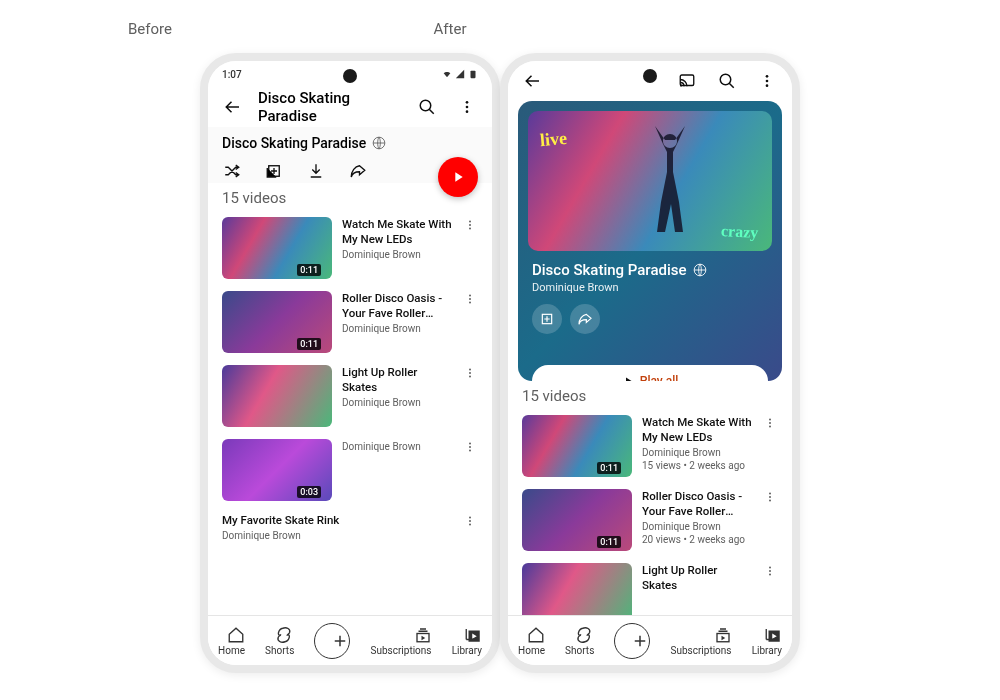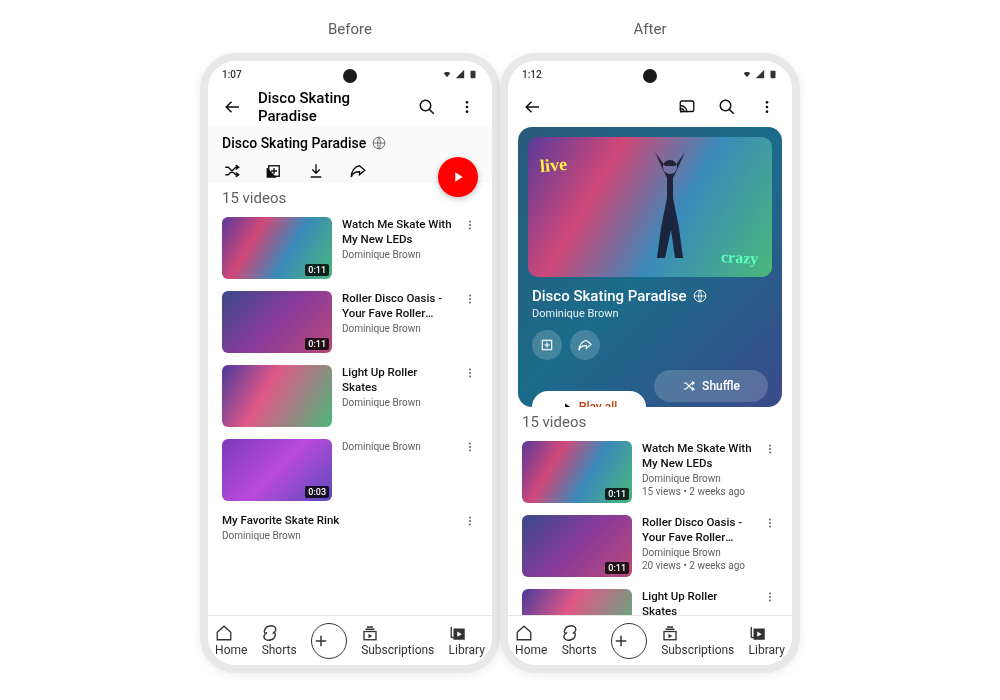--- a/index.html
+++ b/index.html
@@ -1,17 +1,17 @@
 <!DOCTYPE html>
 <html><head>
 <meta charset="utf-8">
 <style>
   * { box-sizing: border-box; margin: 0; padding: 0; }
   body { font-family: Roboto, Arial, sans-serif; background: #fff; width: 1000px; height: 700px; position: relative; }
-  .labels { display: flex; justify-content: center; padding-top: 20px; color: #606060; font-size: 15px; }
+  .labels { display: flex; justify-content: flex-start; padding-top: 20px; color: #606060; font-size: 15px; }
   .labels div { width: 300px; text-align: center; }
   .phones { display: flex; justify-content: center; padding: 15px 40px 0; }
   .phone { width: 300px; height: 620px; background: #fafafa; border: 8px solid #e8e8e8; border-radius: 36px; position: relative; overflow: hidden; box-shadow: 0 2px 10px rgba(0,0,0,0.08); }
   .phone::before { content:""; position:absolute; top:8px; left:50%; transform:translateX(-50%); width:14px; height:14px; background:#1a1a1a; border-radius:50%; z-index:100; }
   .screen { position:absolute; inset:0; background:#fff; display:flex; flex-direction:column; }
   .statusbar { height:26px; display:flex; align-items:center; justify-content:space-between; padding:0 14px; font-size:10px; color:#333; font-weight:500; }
   .statusbar .right { display:flex; gap:3px; align-items:center; }
   .si { width:10px; height:10px; display:inline-block; }
   .appbar { height:40px; display:flex; align-items:center; padding:0 10px; gap:10px; }
   .appbar .title { font-size:15px; font-weight:500; flex:1; }
@@ -20,27 +20,27 @@
   .info { padding:8px 14px 4px; background:#fafafa; }
   .info .pt { font-size:14px; font-weight:500; display:flex; align-items:center; gap:6px; }
   .info .sub { font-size:11px; color:#606060; margin-top:2px; }
   .actions { display:flex; align-items:center; padding:6px 14px 2px; gap:22px; position:relative; background:#fafafa; }
   .actions .aicon { width:20px; height:20px; display:flex; align-items:center; justify-content:center; }
   .fab { position:absolute; right:14px; top:2px; width:40px; height:40px; background:#ff0000; border-radius:50%; display:flex; align-items:center; justify-content:center; box-shadow:0 2px 6px rgba(0,0,0,0.25); }
   .count { font-size:15px; color:#606060; padding:6px 14px 4px; }
   .list { flex:1; overflow:hidden; }
   .row { display:flex; padding:6px 14px; gap:10px; }
   .thumb { width:110px; height:62px; border-radius:6px; position:relative; overflow:hidden; flex-shrink:0; }
-  .dur { position:absolute; bottom:3px; right:3px; background:rgba(0,0,0,0.8); color:#fff; font-size:9px; padding:1px 3px; border-radius:2px; font-weight:500; }
+  .dur { position:absolute; bottom:3px; right:11px; background:rgba(0,0,0,0.8); color:#fff; font-size:9px; padding:1px 3px; border-radius:2px; font-weight:500; }
   .meta { flex:1; min-width:0; }
   .vt { font-size:11.5px; font-weight:500; line-height:1.3; color:#0f0f0f; display:-webkit-box; -webkit-line-clamp:2; -webkit-box-orient:vertical; overflow:hidden; }
   .vs { font-size:10px; color:#606060; margin-top:2px; }
   .more { width:16px; flex-shrink:0; display:flex; justify-content:center; padding-top:2px; }
   .bottomnav { height:50px; border-top:1px solid #e5e5e5; display:flex; align-items:center; justify-content:space-around; background:#fff; }
-  .bn { display:flex; flex-direction:column; align-items:flex-start; gap:1px; font-size:12px; color:#333; }
+  .bn { display:flex; flex-direction:column; align-items:flex-end; gap:1px; font-size:10px; color:#333; }
   .bn.create { width:36px; height:36px; border:1px solid #333; border-radius:50%; justify-content:center; }
   .bn.active svg { fill:#000; }
   
   .hero { position:relative; height:280px; background:linear-gradient(135deg,#2a5a7a,#1b6b8a,#3a4a8a); margin:0 10px 0; border-radius:14px; overflow:hidden; color:#fff; }
   .hero-thumb { height:140px; margin:10px; border-radius:10px; background:linear-gradient(120deg,#5a3a9a,#d04878 30%,#3a8aba 60%,#4ab87a); position:relative; overflow:hidden; }
   .hero .pt2 { font-size:15px; font-weight:500; padding:0 14px; display:flex; align-items:center; gap:6px; }
   .hero .sub2 { font-size:11px; padding:2px 14px 0; opacity:0.9; }
   .hero-actions { display:flex; gap:8px; padding:10px 14px; }
   .chip { width:30px; height:30px; background:rgba(255,255,255,0.18); border-radius:50%; display:flex; align-items:center; justify-content:center; }
   .hero-btns { display:flex; gap:8px; padding:0 14px 12px; }
@@ -249,34 +249,20 @@
               <path stroke="#333" stroke-width="1.8" d="M3 4v14m0 0h14"></path>
             </svg>
             <span>Library</span>
           </div>
   </div>
 </div>
 </div>
 
 <div class="phone">
 <div class="screen">
-  <div class="statusbar">
-    <span>1:12</span>
-    <span class="right">
-      <svg class="si" viewBox="0 0 24 24">
-              <path fill="#333" d="M12 20l8-10c-4-4-12-4-16 0l8 10z"></path>
-            </svg>
-      <svg class="si" viewBox="0 0 24 24">
-              <path fill="#333" d="M2 22h20V2L2 22z"></path>
-            </svg>
-      <svg class="si" viewBox="0 0 24 24">
-              <rect fill="#333" x="6" y="4" width="12" height="18" rx="2"></rect>
-            </svg>
-    </span>
-  </div>
   <div class="appbar">
     <div class="iconbtn">
             <svg width="18" height="18" viewBox="0 0 24 24">
               <path fill="none" stroke="#0f0f0f" stroke-width="2" d="M20 12H4m6-7l-7 7 7 7"></path>
             </svg>
           </div>
     <div style="flex:1"></div>
     <div class="iconbtn">
             <svg width="18" height="18" viewBox="0 0 24 24">
               <rect x="3" y="4" width="18" height="14" rx="2" fill="none" stroke="#0f0f0f" stroke-width="1.8"></rect>
@@ -327,26 +313,20 @@
               </svg>
             </div>
     </div>
     <div class="hero-btns">
       <div class="btn play">
               <svg width="12" height="12" viewBox="0 0 24 24">
                 <path fill="#0f0f0f" d="M8 5v14l11-7z"></path>
               </svg>
               <span>Play all</span>
             </div>
-      <div class="btn shuf">
-              <svg width="14" height="14" viewBox="0 0 24 24">
-                <path fill="none" stroke="#fff" stroke-width="1.8" d="M3 7h4l10 10h4m0-10h-4L7 17H3m14-13l4 3-4 3m0 4l4 3-4 3"></path>
-              </svg>
-              <span>Shuffle</span>
-            </div>
     </div>
   </div>
   <div class="count">15 videos</div>
   <div class="list" id="list-after">
           <div class="row">
     <div class="thumb t1">
               <span class="dur">0:11</span>
             </div>
     <div class="meta">
               <div class="vt">Watch Me Skate With My New LEDs</div>

